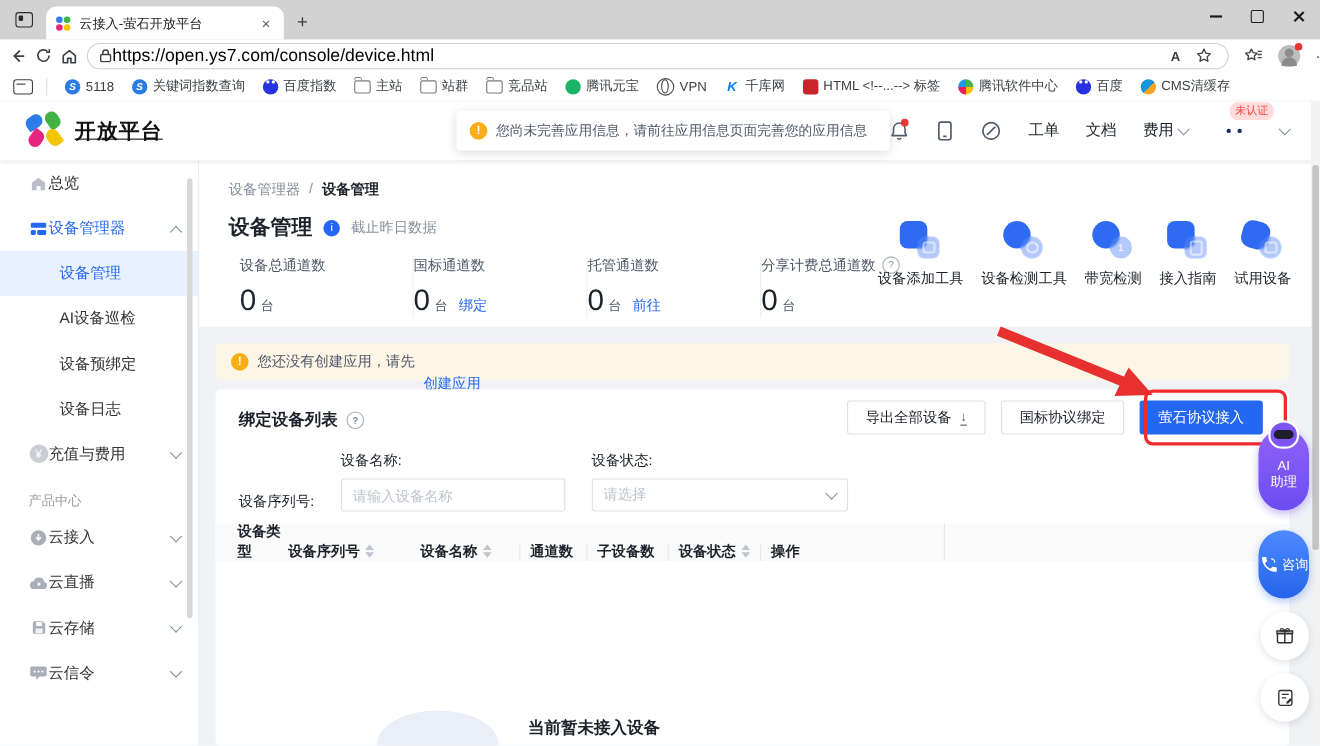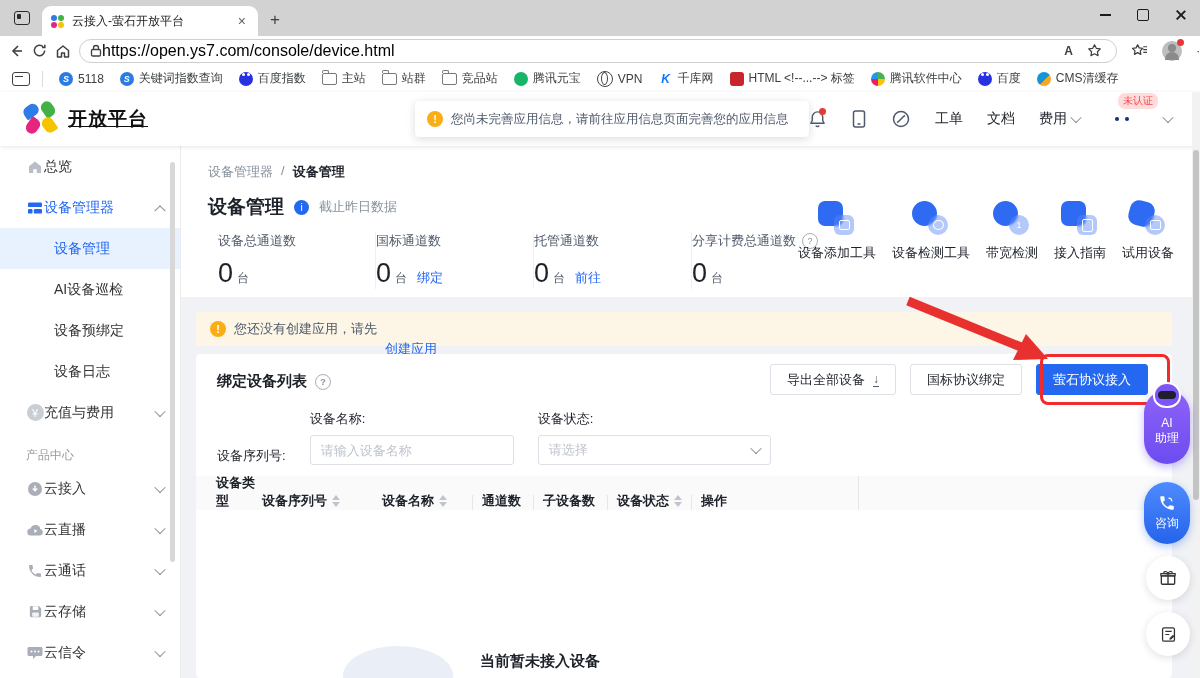--- a/index.html
+++ b/index.html
@@ -154,21 +154,21 @@
 
   
   .page-sb{position:absolute;right:0;top:92px;width:8px;height:586px;background:#F2F2F2;z-index:6;}
   .page-sb .thumb{position:absolute;left:1px;top:58px;width:6px;height:350px;border-radius:3px;background:#C4C4C4;}
 
   
   .floaters{position:absolute;right:8px;top:390px;width:48px;z-index:9;}
   .ai-pill{position:relative;width:46px;height:74px;border-radius:23px;background:linear-gradient(180deg,#8F62F8,#6C4CF0);display:flex;flex-direction:column;align-items:center;color:#fff;font-size:12px;line-height:15px;padding-top:26px;box-sizing:border-box;box-shadow:0 3px 8px rgba(108,76,240,.4);}
   .ai-head{position:absolute;top:-8px;left:9px;width:28px;height:26px;background:#7C55F4;border-radius:50% 50% 46% 46%;border:2px solid #fff;box-sizing:border-box;}
   .ai-head:before{content:"";position:absolute;left:3px;top:7px;width:18px;height:8px;border-radius:5px;background:#1E1E2E;}
-  .consult{margin-top:18px;width:46px;height:62px;border-radius:23px;background:linear-gradient(180deg,#4E8BFF,#2563EB);display:flex;flex-direction:column;align-items:center;justify-content:center;gap:3px;color:#fff;font-size:12px;box-shadow:0 3px 8px rgba(37,99,235,.35);}
+  .consult{margin-top:18px;width:46px;height:62px;border-radius:23px;background:linear-gradient(180deg,#4E8BFF,#2563EB);display:flex;flex-direction:row;align-items:center;justify-content:center;gap:3px;color:#fff;font-size:12px;box-shadow:0 3px 8px rgba(37,99,235,.35);}
   .circle-w{margin:12px auto 0;width:44px;height:44px;border-radius:50%;background:#fff;box-shadow:0 2px 8px rgba(0,0,0,.12);display:flex;align-items:center;justify-content:center;}
 
   
   .red-box{position:absolute;left:1040px;top:354px;width:124px;height:45px;border:3px solid #F12B2B;border-radius:8px;z-index:8;pointer-events:none;}
   .arrow-svg{position:absolute;left:0;top:0;z-index:8;pointer-events:none;}
 </style>
 </head>
 <body>
 
 <div id="screen">
@@ -400,29 +400,20 @@
       <i class="chev"></i>
     </div>
     <div class="side-item">
       <span class="s-ico">
           <svg width="17" height="14" viewBox="0 0 17 14">
             <path d="M4 12.5a3.5 3.5 0 0 1-.4-7A5 5 0 0 1 13.3 6a3.3 3.3 0 0 1-.6 6.5z" fill="#A9AEB8"></path>
             <path d="M7.3 6l3.2 2-3.2 2z" fill="#fff"></path>
           </svg>
         </span>
       <span class="lbl">云直播</span>
-      <i class="chev"></i>
-    </div>
-    <div class="side-item">
-      <span class="s-ico">
-          <svg width="16" height="16" viewBox="0 0 24 24">
-            <path d="M6.6 10.8c1.5 3 3.6 5.1 6.6 6.6l2.2-2.2c.3-.3.7-.4 1-.2 1.1.4 2.3.6 3.6.6.6 0 1 .4 1 1V20c0 .6-.4 1-1 1C10.6 21 3 13.4 3 4c0-.6.4-1 1-1h3.5c.6 0 1 .4 1 1 0 1.2.2 2.4.6 3.6.1.3 0 .7-.2 1z" fill="#A9AEB8"></path>
-          </svg>
-        </span>
-      <span class="lbl">云通话</span>
       <i class="chev"></i>
     </div>
     <div class="side-item">
       <span class="s-ico">
           <svg width="15" height="15" viewBox="0 0 16 16">
             <path d="M2 3.5C2 2.7 2.7 2 3.5 2h8L14 4.5v8c0 .8-.7 1.5-1.5 1.5h-9C2.7 14 2 13.3 2 12.5z" fill="#A9AEB8"></path>
             <rect x="5" y="2.5" width="6" height="4" rx="0.8" fill="#fff"></rect>
             <rect x="4.5" y="9" width="7" height="4.5" rx="0.8" fill="#fff" opacity="0.85"></rect>
           </svg>
         </span>

